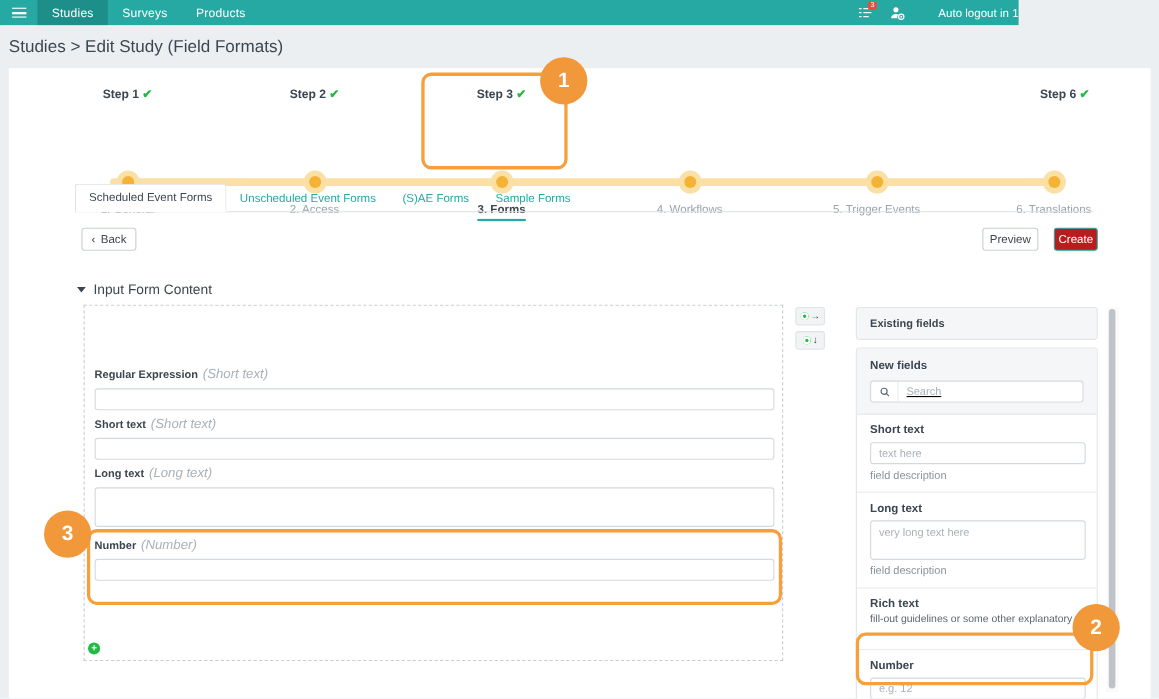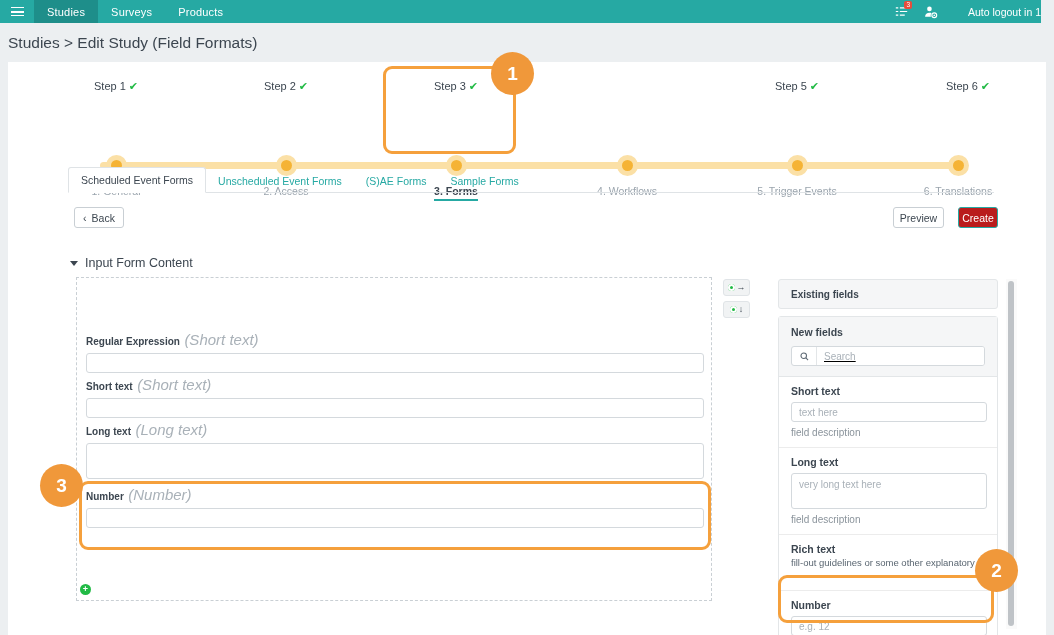--- a/index.html
+++ b/index.html
@@ -8,21 +8,21 @@
     width: 1054px; height: 635px;
     overflow: hidden;
     background: #eceff1;
     font-family: "Liberation Sans", sans-serif;
     -webkit-font-smoothing: antialiased;
   }
   #root { position: relative; width: 1054px; height: 635px; }
 
   
   .topnav {
-    position: absolute; left: 0; top: 0; width: 1041px; height: 23px;
+    position: absolute; left: 0; top: 0; width: 926px; height: 23px;
     background: #26A9A3; display: flex; align-items: stretch;
   }
   .hamburger {
     width: 34px; display: flex; align-items: center; justify-content: center;
     cursor: pointer;
   }
   .hamburger span {
     display: block; width: 13px; height: 9px;
     border-top: 1.6px solid #fff; border-bottom: 1.6px solid #fff;
     position: relative;
@@ -69,21 +69,21 @@
     background: #ffffff;
   }
 
   
   .stepper { position: absolute; left: 0; top: 0; width: 1038px; height: 97px; }
   .step-line {
     position: absolute; left: 92px; top: 100px; width: 856px; height: 7px;
     background: #FBE0A6; border-radius: 4px;
   }
   .step {
-    position: absolute; top: 14px; width: 160px; text-align: center;
+    position: absolute; top: 14px; width: 160px; text-align: center; font-weight: bold;
   }
   .step-title { font-size: 11px; color: #3c4650; white-space: nowrap; }
   .step-check { color: #21BA45; font-size: 11px; margin-left: 3px; }
   .step-dot {
     position: absolute; top: 93px; width: 21px; height: 21px; border-radius: 50%;
     background: #FBE0A6; display: flex; align-items: center; justify-content: center;
   }
   .step-dot:after {
     content: ""; width: 11px; height: 11px; border-radius: 50%; background: #F5B335;
   }
@@ -139,21 +139,21 @@
     border-right: 4px solid transparent; border-top: 5px solid #3c4650;
   }
 
   
   .form-canvas {
     position: absolute; left: 76px; top: 277px; width: 636px; height: 324px;
     border: 1px dashed #c9cfd4;
   }
   .field-block { position: absolute; left: 9px; width: 618px; }
   .field-label { font-size: 10px; color: #3c4650; font-weight: bold; }
-  .field-hint { font-size: 15px; color: #a9b1b8; font-weight: normal; font-style: italic; }
+  .field-hint { font-size: 12px; color: #a9b1b8; font-weight: normal; font-style: italic; }
   .field-input {
     width: 618px; height: 20px; border: 1px solid #d4d9dd;
     border-radius: 3px; background: #fff; margin-top: 4px;
   }
   .field-input.tall { height: 36px; }
   .plus-green {
     position: absolute; left: 3px; top: 306px;
     width: 11px; height: 11px; border-radius: 50%;
     background: #21BA45; color: #fff; font-size: 9px; line-height: 11px;
     text-align: center; font-weight: bold; cursor: pointer;
@@ -308,23 +308,20 @@
       <div class="step-dot" style="left:438px"></div>
       <div class="step-label current" style="left:368px">
         <span class="ul">3. Forms</span>
       </div>
 
       <div class="step-dot" style="left:609px"></div>
       <div class="step-label" style="left:539px">
         <span>4. Workflows</span>
       </div>
 
-      <div class="step" style="left:709px">
-        <span class="step-title">Step 5</span><span class="step-check">✔</span>
-      </div>
       <div class="step-dot" style="left:779px"></div>
       <div class="step-label" style="left:709px">
         <span>5. Trigger Events</span>
       </div>
 
       <div class="step" style="left:880px">
         <span class="step-title">Step 6</span><span class="step-check">✔</span>
       </div>
       <div class="step-dot" style="left:940px"></div>
       <div class="step-label" style="left:870px">

